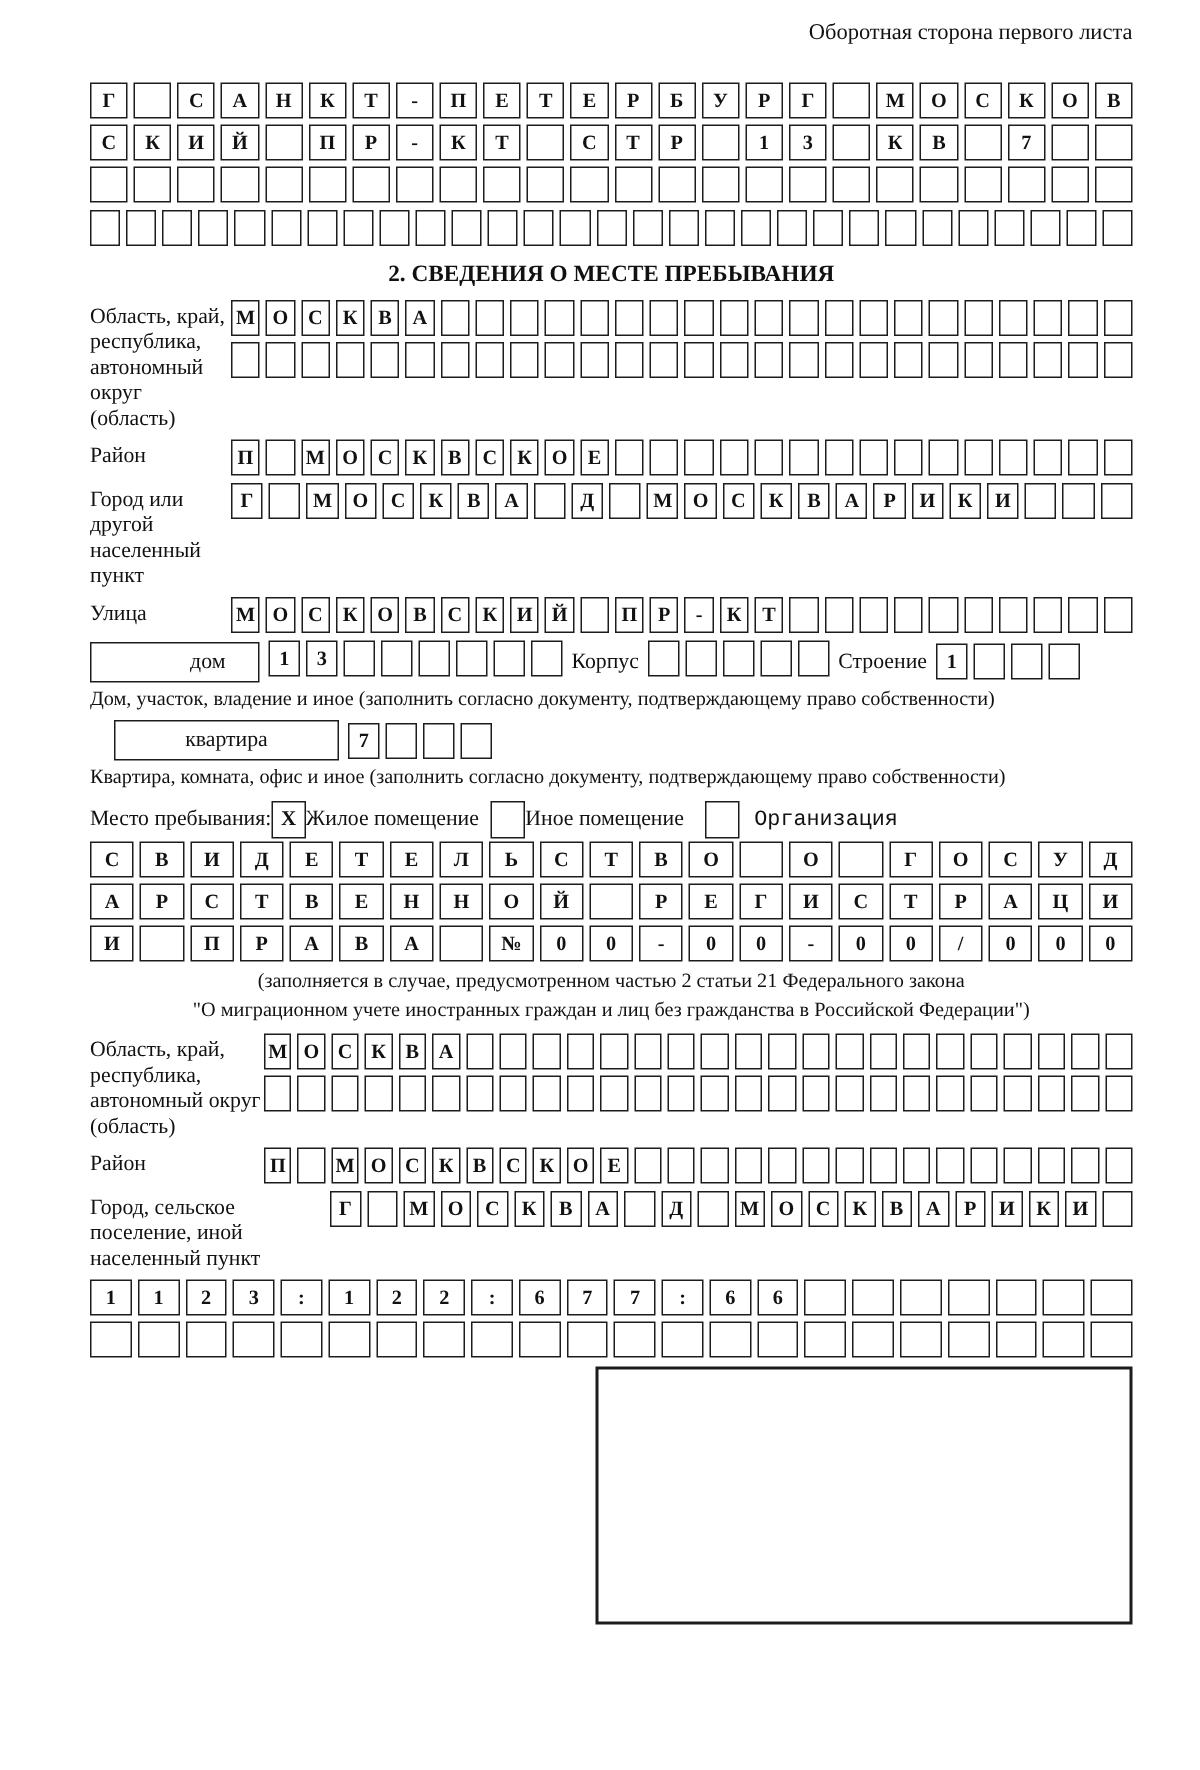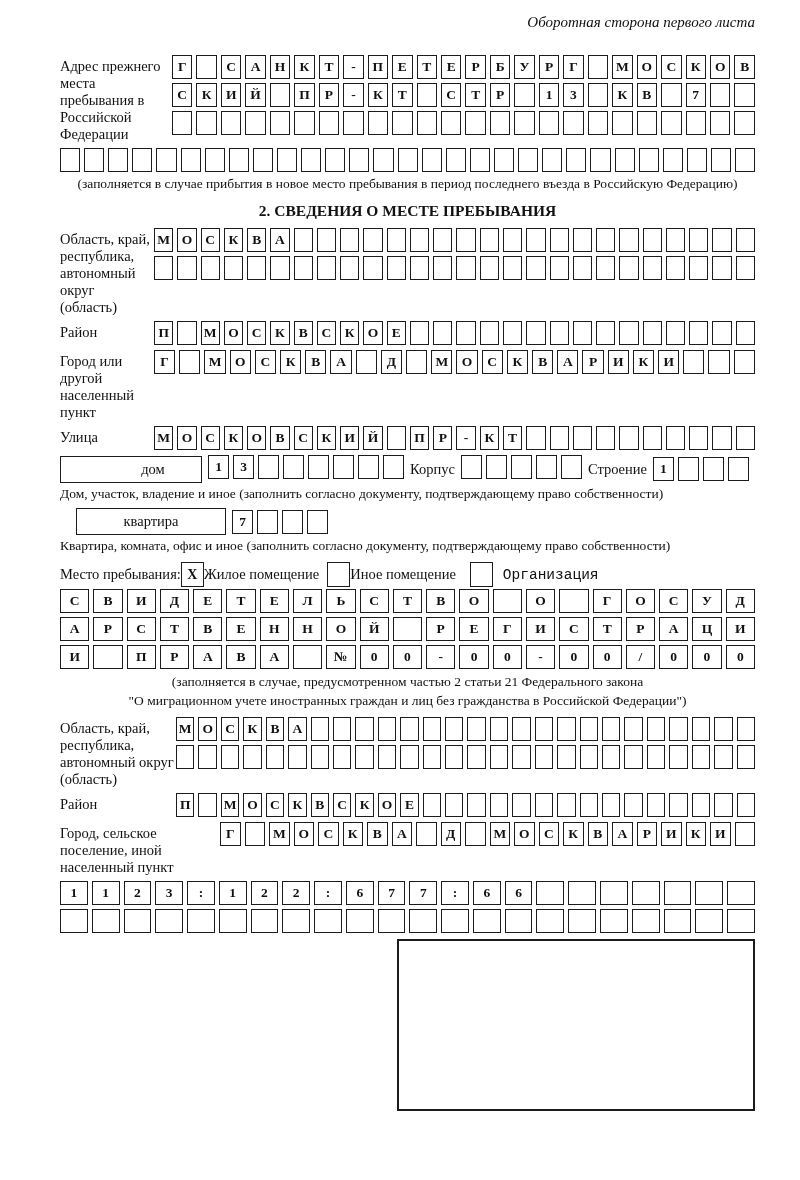--- a/index.html
+++ b/index.html
@@ -2,21 +2,21 @@
 <html lang="ru"><head>
 <meta charset="utf-8">
 <style>
   html,body{margin:0;padding:0;background:#fff;}
   body{
     width:800px;height:1180px;overflow:hidden;
     font-family:"Liberation Serif","DejaVu Serif",serif;
     color:#111;
   }
   .page{padding:14px 45px 0 60px;}
-  .hdr-note{text-align:right;font-size:15px;margin-bottom:24px;font-style:italic;}
+  .hdr-note{text-align:right;font-size:15px;margin-bottom:24px;}
   
   .frow{display:flex;align-items:flex-start;margin-bottom:5px;}
   .flabel{font-size:14.5px;line-height:17px;flex:0 0 auto;padding-top:3px;}
   .fcells{flex:1 1 auto;min-width:0;}
   .cells{display:flex;gap:4px;height:24px;margin-bottom:4px;}
   .cells:last-child{margin-bottom:0;}
   .cell{
     flex:1 1 0;box-sizing:border-box;border:1.7px solid #1c1c1c;
     display:flex;align-items:center;justify-content:center;
     font-size:13.5px;font-weight:bold;background:#fff;
@@ -53,21 +53,20 @@
   .mt6{margin-top:6px;}
 </style>
 </head>
 <body>
 
 <div class="page">
 
   <div class="hdr-note">Оборотная сторона первого листа</div>
 
   <div class="frow">
-    <div class="flabel w-prev">Адрес прежнего места пребывания в Российской Федерации</div>
     <div class="fcells">
       <div class="cells">
           <span class="cell">Г</span>
           <span class="cell"></span>
           <span class="cell">С</span>
           <span class="cell">А</span>
           <span class="cell">Н</span>
           <span class="cell">К</span>
           <span class="cell">Т</span>
           <span class="cell">-</span>
@@ -166,21 +165,20 @@
       <span class="cell"></span>
       <span class="cell"></span>
       <span class="cell"></span>
       <span class="cell"></span>
       <span class="cell"></span>
       <span class="cell"></span>
       <span class="cell"></span>
       <span class="cell"></span>
       <span class="cell"></span>
     </div>
-  <div class="note">(заполняется в случае прибытия в новое место пребывания в период последнего въезда в Российскую Федерацию)</div>
 
   <div class="h2">2. СВЕДЕНИЯ О МЕСТЕ ПРЕБЫВАНИЯ</div>
 
   <div class="frow">
     <div class="flabel w-s2">Область, край, республика, автономный округ (область)</div>
     <div class="fcells">
       <div class="cells">
           <span class="cell">М</span>
           <span class="cell">О</span>
           <span class="cell">С</span>
@@ -333,21 +331,21 @@
           <span class="cell"></span>
           <span class="cell"></span>
           <span class="cell"></span>
           <span class="cell"></span>
           <span class="cell"></span>
         </div>
     </div>
   </div>
 
   <div class="inline-row">
-    <div class="widebox" style="width:142px;padding-left:44px;">дом</div>
+    <div class="widebox" style="width:113px;padding-left:44px;">дом</div>
     <div class="cells fixed">
         <span class="cell">1</span>
         <span class="cell">3</span>
         <span class="cell"></span>
         <span class="cell"></span>
         <span class="cell"></span>
         <span class="cell"></span>
         <span class="cell"></span>
         <span class="cell"></span>
       </div>

